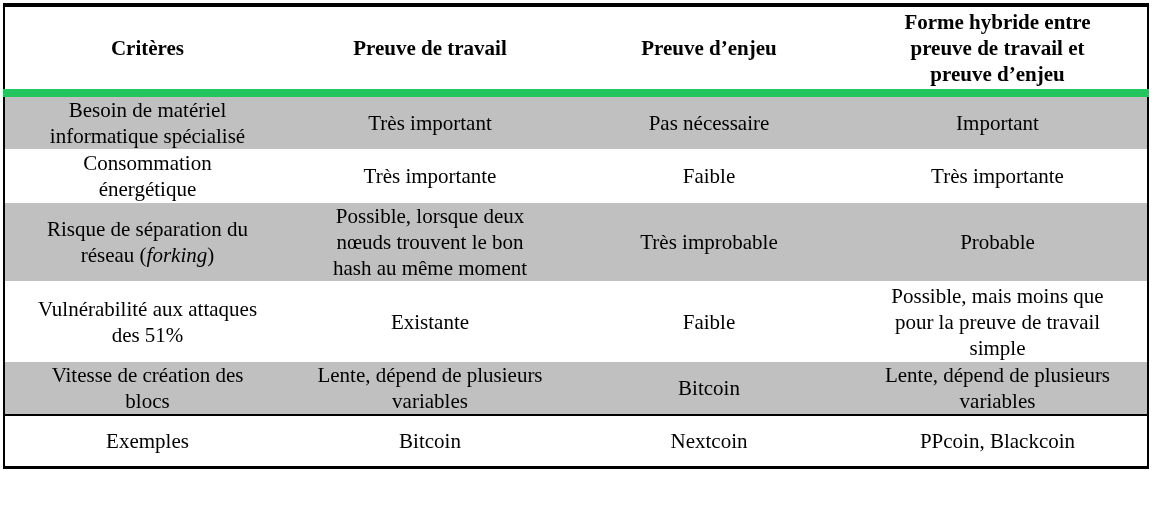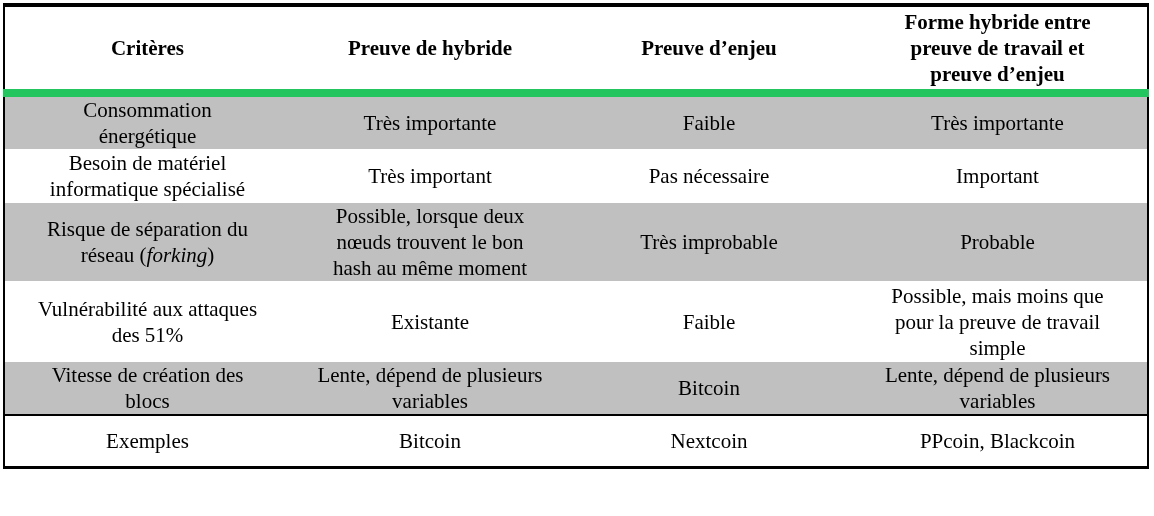--- a/index.html
+++ b/index.html
@@ -58,41 +58,41 @@
 <table class="compare">
   <colgroup>
     <col class="c1">
       <col class="c2">
       <col class="c3">
       <col class="c4">
   </colgroup>
   <thead>
     <tr>
       <th>Critères</th>
-      <th>Preuve de hybride</th>
+      <th>Preuve de travail</th>
       <th>Preuve d’enjeu</th>
       <th>Forme hybride entre
 preuve de travail et
 preuve d’enjeu</th>
     </tr>
   </thead>
   <tbody>
     <tr>
+      <td><span>Besoin de matériel
+informatique spécialisé</span><em></em><span></span></td>
+      <td>Très important</td>
+      <td>Pas nécessaire</td>
+      <td>Important</td>
+    </tr>
+    <tr>
       <td><span>Consommation
 énergétique</span><em></em><span></span></td>
       <td>Très importante</td>
       <td>Faible</td>
       <td>Très importante</td>
-    </tr>
-    <tr>
-      <td><span>Besoin de matériel
-informatique spécialisé</span><em></em><span></span></td>
-      <td>Très important</td>
-      <td>Pas nécessaire</td>
-      <td>Important</td>
     </tr>
     <tr>
       <td><span>Risque de séparation du
 réseau (</span><em>forking</em><span>)</span></td>
       <td>Possible, lorsque deux
 nœuds trouvent le bon
 hash au même moment</td>
       <td>Très improbable</td>
       <td>Probable</td>
     </tr>

